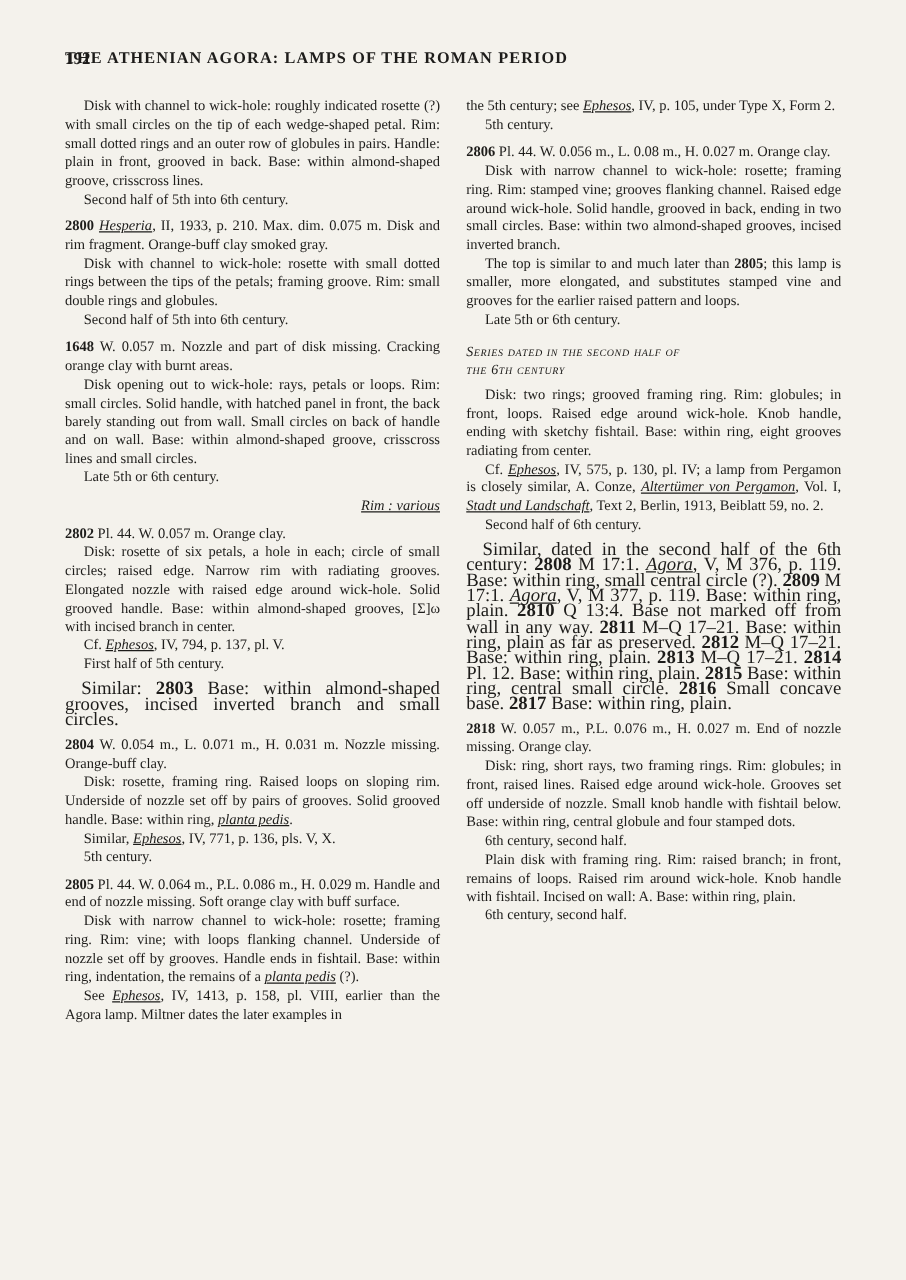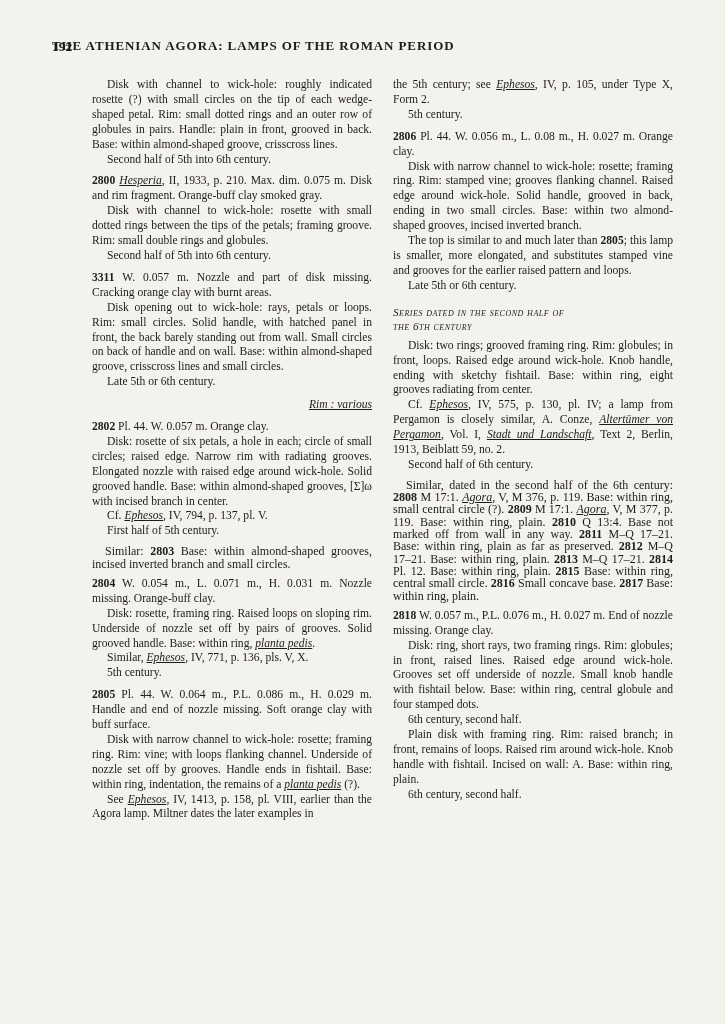--- a/index.html
+++ b/index.html
@@ -26,21 +26,21 @@
     font-weight:bold;
     font-size:13.5px;
   }
   .running-title {
     display:block;
     text-align:left;
     font-size:13px;
     letter-spacing:0.9px;
     font-weight:bold;
   }
-  .columns { display:flex; gap:21px;margin-left:40px; }
+  .columns { display:flex; gap:21px; }
   .col {
     width:300px;
     font-size:11.6px;
     line-height:14.9px;
     text-align:justify;
   }
   .blk { margin:0; }
   .para { text-indent:15px; }
   .flush { text-indent:0; }
   .entry { text-indent:0; margin-top:7px; }
@@ -57,21 +57,21 @@
     font-variant:small-caps;
     letter-spacing:0.5px;
     white-space:pre-line;
     font-size:11.2px;
     line-height:14px;
     margin-top:11px;
     margin-bottom:6px;
     font-style:italic;
   }
   .small {
-    font-size:12px;
+    font-size:15px;
     line-height:12.3px;
     text-indent:13px;
     margin-top:6px;
     margin-bottom:5px;
   }
   .b { font-weight:bold; }
   .i { font-style:italic;text-decoration:underline; }
 </style>
 </head>
 <body>
@@ -81,21 +81,21 @@
     <span class="page-num">192</span>
     <span class="running-title">THE ATHENIAN AGORA: LAMPS OF THE ROMAN PERIOD</span>
   </header>
   <div class="columns">
     <div class="col">
         <p class="blk para"><span>Disk with channel to wick-hole: roughly indicated rosette (?) with small circles on the tip of each wedge-shaped petal. Rim: small dotted rings and an outer row of globules in pairs. Handle: plain in front, grooved in back. Base: within almond-shaped groove, crisscross lines.</span></p>
         <p class="blk para"><span>Second half of 5th into 6th century.</span></p>
         <p class="blk entry"><span class="b">2800</span><span> </span><span class="i">Hesperia</span><span>, II, 1933, p. 210. Max. dim. 0.075 m. Disk and rim fragment. Orange-buff clay smoked gray.</span></p>
         <p class="blk para"><span>Disk with channel to wick-hole: rosette with small dotted rings between the tips of the petals; framing groove. Rim: small double rings and globules.</span></p>
         <p class="blk para"><span>Second half of 5th into 6th century.</span></p>
-        <p class="blk entry"><span class="b">3311</span><span> W. 0.057 m. Nozzle and part of disk missing. Cracking orange clay with burnt areas.</span></p>
+        <p class="blk entry"><span class="b">1648</span><span> W. 0.057 m. Nozzle and part of disk missing. Cracking orange clay with burnt areas.</span></p>
         <p class="blk para"><span>Disk opening out to wick-hole: rays, petals or loops. Rim: small circles. Solid handle, with hatched panel in front, the back barely standing out from wall. Small circles on back of handle and on wall. Base: within almond-shaped groove, crisscross lines and small circles.</span></p>
         <p class="blk para"><span>Late 5th or 6th century.</span></p>
         <p class="blk heading-italic"><span class="i">Rim : various</span></p>
         <p class="blk entry"><span class="b">2802</span><span> Pl. 44. W. 0.057 m. Orange clay.</span></p>
         <p class="blk para"><span>Disk: rosette of six petals, a hole in each; circle of small circles; raised edge. Narrow rim with radiating grooves. Elongated nozzle with raised edge around wick-hole. Solid grooved handle. Base: within almond-shaped grooves, [Σ]ω with incised branch in center.</span></p>
         <p class="blk para"><span>Cf. </span><span class="i">Ephesos</span><span>, IV, 794, p. 137, pl. V.</span></p>
         <p class="blk para"><span>First half of 5th century.</span></p>
         <p class="blk small"><span>Similar: </span><span class="b">2803</span><span> Base: within almond-shaped grooves, incised inverted branch and small circles.</span></p>
         <p class="blk entry"><span class="b">2804</span><span> W. 0.054 m., L. 0.071 m., H. 0.031 m. Nozzle missing. Orange-buff clay.</span></p>
         <p class="blk para"><span>Disk: rosette, framing ring. Raised loops on sloping rim. Underside of nozzle set off by pairs of grooves. Solid grooved handle. Base: within ring, </span><span class="i">planta pedis</span><span>.</span></p>

